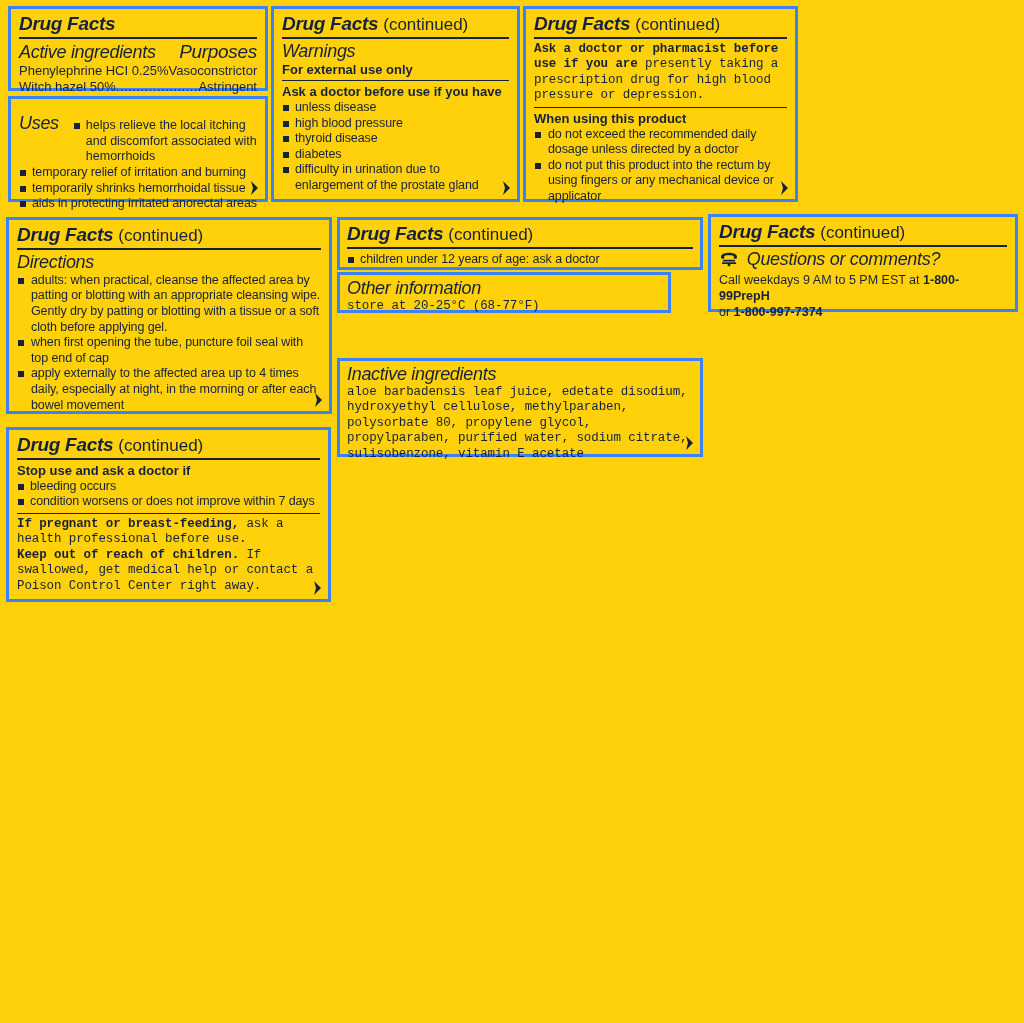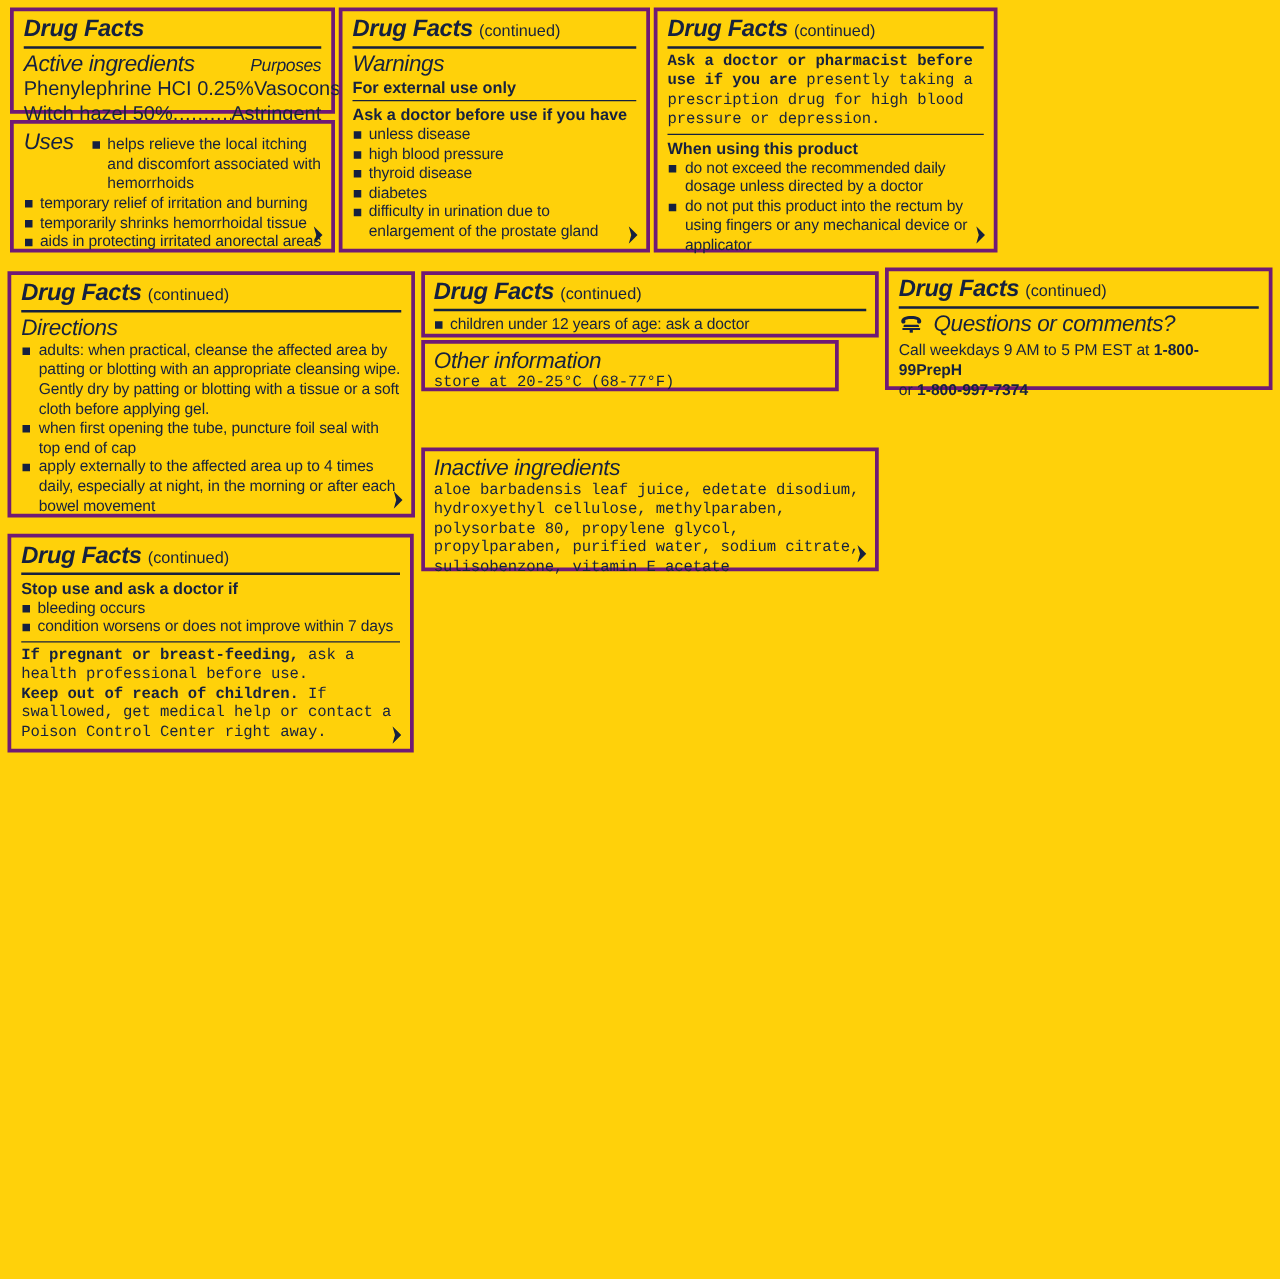--- a/index.html
+++ b/index.html
@@ -14,39 +14,39 @@
     position: relative;
     font-family: "Liberation Sans", sans-serif;
     color: #16213f;
     overflow: hidden;
   }
 
   
   .panel {
     position: absolute;
     background: #FFD10A;
-    border: 3px solid #701a75;
+    border: 3px solid #3b82f6;
     box-sizing: border-box;
     padding: 5px 8px 6px 8px;
   }
   .panel.tight { padding: 4px 7px 4px 7px; }
 
   
   .df-title {
     font-size: 19px;
     font-weight: bold;
     font-style: italic;
     letter-spacing: -0.3px;
     line-height: 1.05;
     white-space: nowrap;
   }
   .df-title .cont {
     font-style: normal;
     font-weight: normal;
-    font-size: 13px;
+    font-size: 17px;
     letter-spacing: 0;
   }
 
   .rule {
     border-bottom: 2px solid #16213f;
     margin: 3px 0 3px 0;
   }
   .rule.thin { border-bottom-width: 1.5px; }
 
   .hd {
@@ -68,24 +68,24 @@
     font-family: Liberation Mono, monospace;
   }
   .body b { font-weight: bold; }
 
   
   .ai-head {
     display: flex;
     justify-content: space-between;
     align-items: baseline;
   }
-  .ai-head .purp { font-size: 14px; }
+  .ai-head .purp { font-size: 19px; }
 
   .ai-row {
-    font-size: 16px;
+    font-size: 13px;
     line-height: 1.25;
     display: flex;
     white-space: nowrap;
   }
   .dots { flex: 1 1 auto; overflow: hidden; letter-spacing: 0.5px; text-align: left; }
 
   
   ul.bl {
     list-style: none;
     margin: 0;
@@ -105,21 +105,21 @@
     left: 1px;
     top: 5px;
     width: 6px;
     height: 6px;
     background: #16213f;
   }
   ul.bl.hang > li { padding-left: 14px; }
 
   
   .uses-row { display: flex; align-items: baseline; }
-  .uses-row .hd { margin-right: 14px; }
+  .uses-row .hd { margin-right: 14px; margin-top: 10px; }
   .uses-first {
     position: relative;
     padding-left: 13px;
     font-size: 12.5px;
     line-height: 1.25;
   }
   .uses-first::before {
     content: "";
     position: absolute;
     left: 1px;

